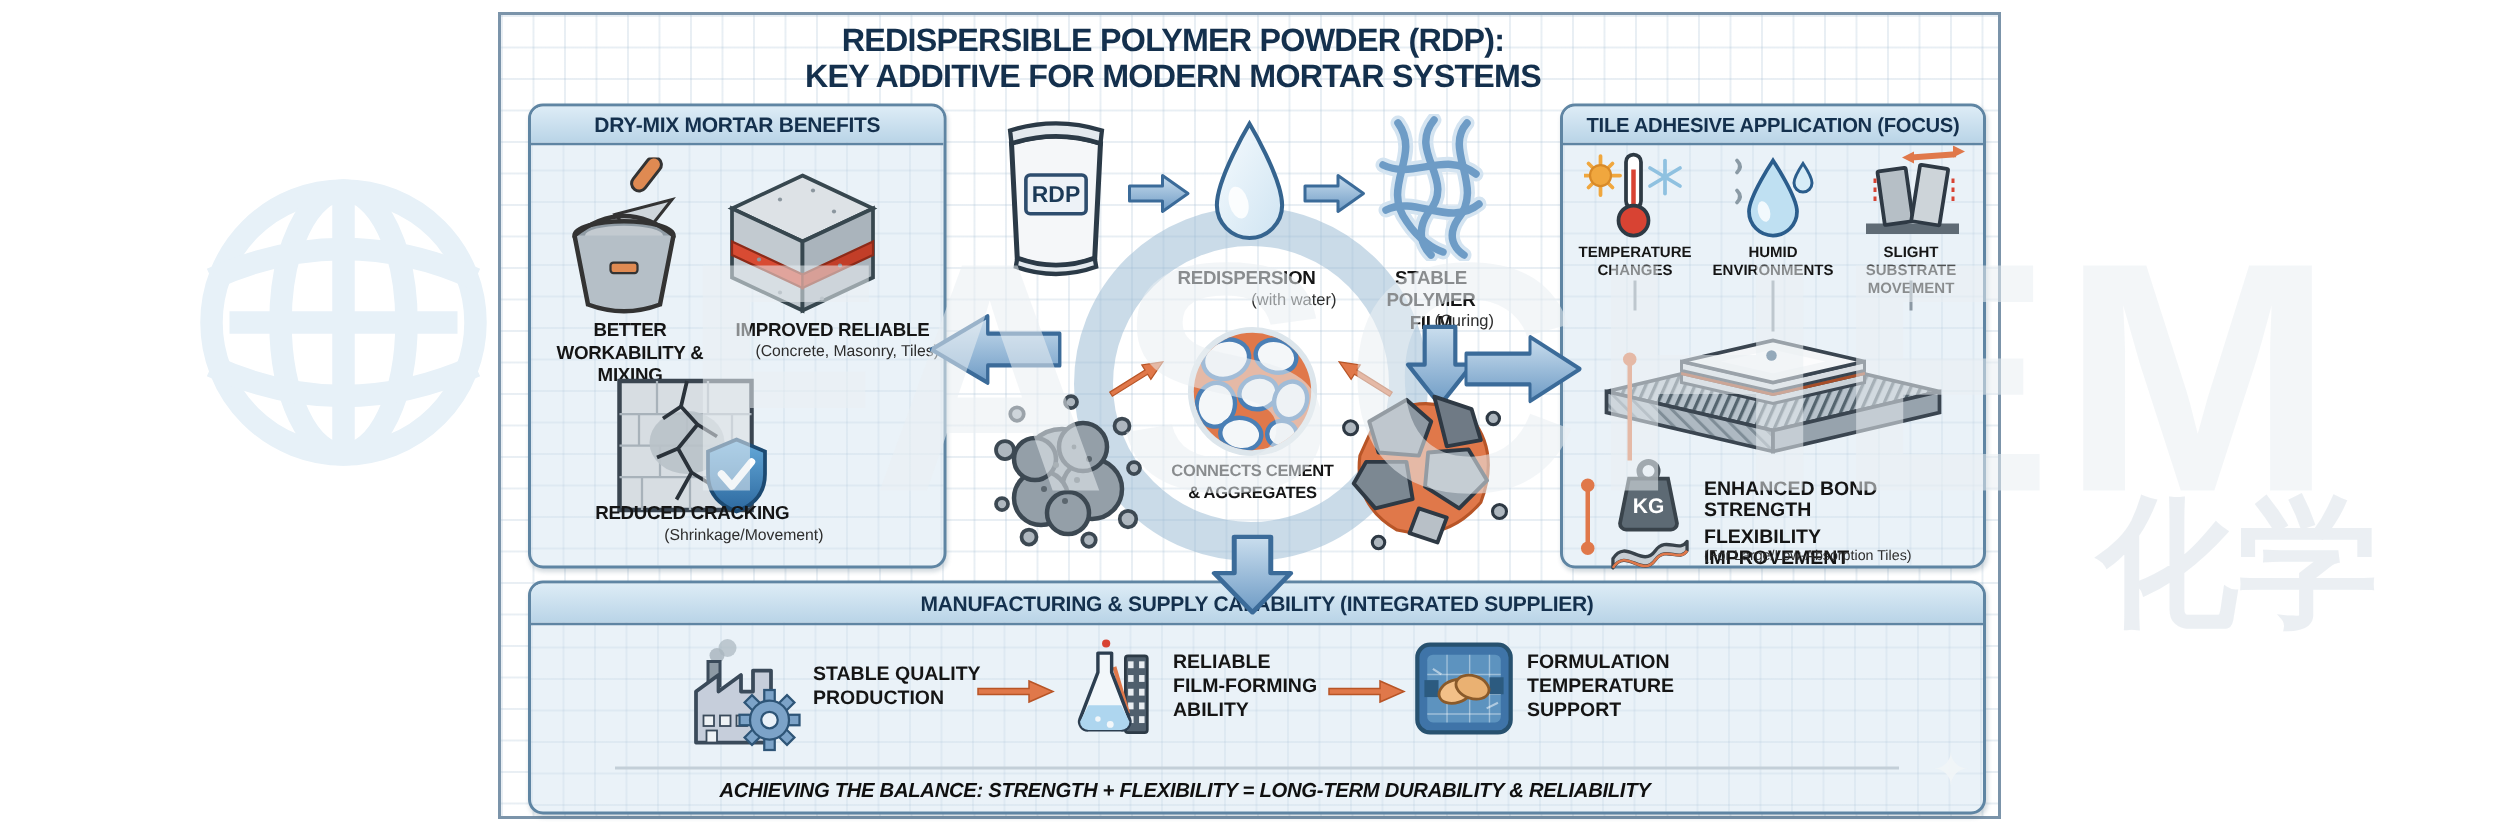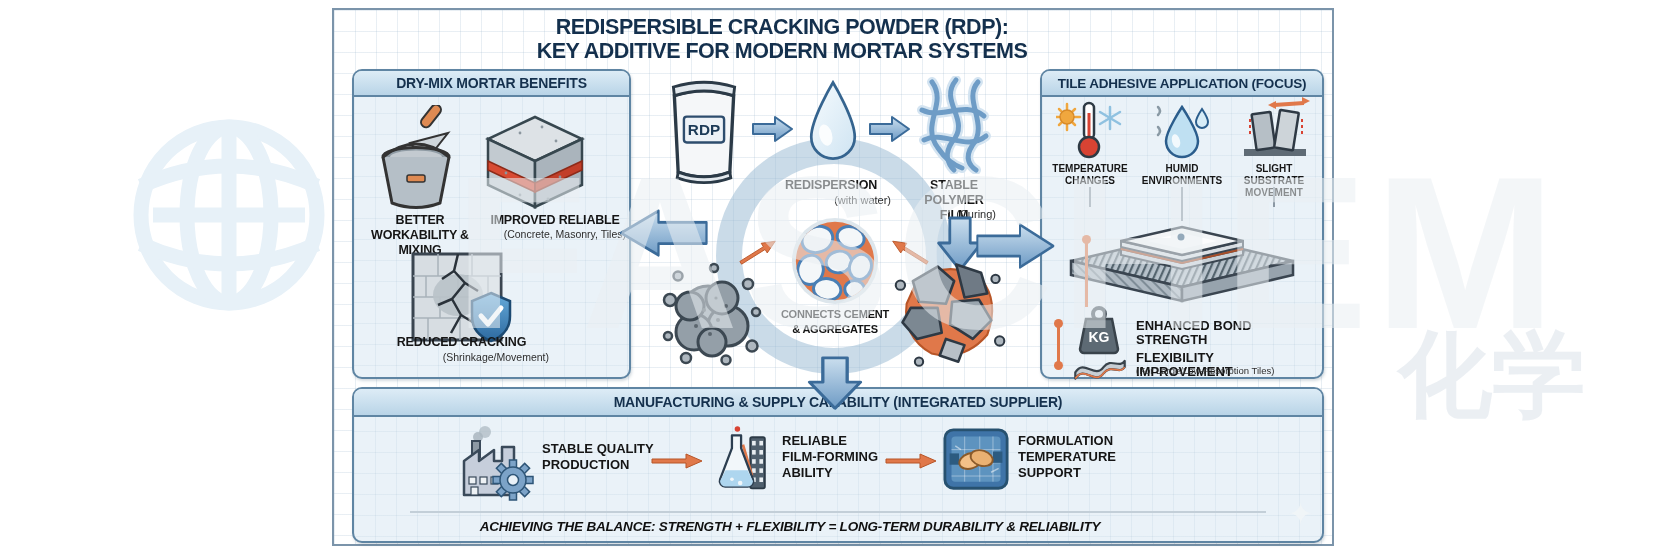--- a/index.html
+++ b/index.html
@@ -78,21 +78,21 @@
     </g>
   </svg>
 
   <div class="abs wm-brand">FASCHEM</div>
   <div class="abs wm-cjk">化学</div>
   <div class="abs wm-sparkle">✦</div>
 
   <div class="abs board">
 
     <div class="abs title">
-      <div>REDISPERSIBLE CRACKING POWDER (RDP):</div>
+      <div>REDISPERSIBLE POLYMER POWDER (RDP):</div>
       <div>KEY ADDITIVE FOR MODERN MORTAR SYSTEMS</div>
     </div>
 
     <div class="abs ring"></div>
 
     <div class="abs panel" style="left:18px;top:59px;width:275px;height:306px;">
       <div class="panel-header">DRY-MIX MORTAR BENEFITS</div>
 
       <svg class="abs" style="left:14px;top:34px" width="100" height="106" viewBox="0 0 100 106">
         <rect x="58" y="-2" width="10" height="26" rx="5" transform="rotate(38 63 11)" fill="#df8a52" stroke="#333" stroke-width="2"></rect>

